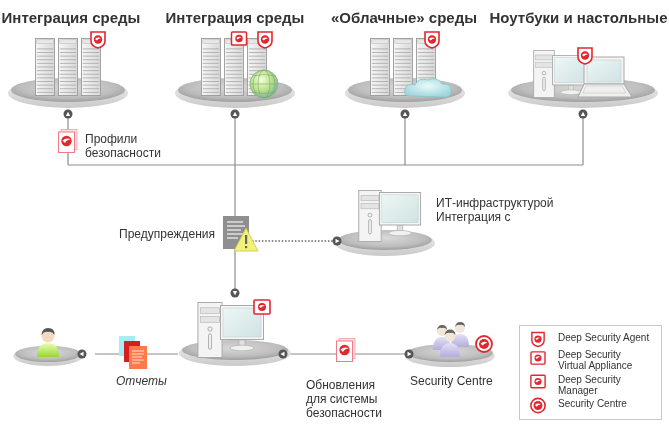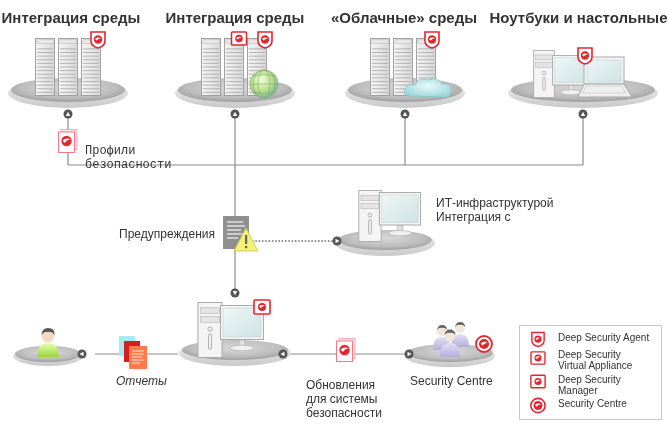--- a/index.html
+++ b/index.html
@@ -266,21 +266,21 @@
   </g>
 </svg>
 
 <div class="abs heading" style="left:0; top:10px; width:142px;">Интеграция среды</div>
 <div class="abs heading" style="left:160px; top:10px; width:150px;">Интеграция среды</div>
 <div class="abs heading" style="left:330px; top:10px; width:148px;">«Облачные» среды</div>
 <div class="abs heading" style="left:488px; top:10px; width:181px;">
   <div>Ноутбуки и настольные</div>
 </div>
 
-<div class="abs label" style="left:85px; top:144px;font-family:Liberation Mono, monospace;">
+<div class="abs label" style="left:85px; top:132px;">
   <div>Профили</div>
   <div>безопасности</div>
 </div>
 <div class="abs label" style="left:119px; top:227px;text-align:center;">Предупреждения</div>
 <div class="abs label" style="left:436px; top:196px;">
   <div>ИТ-инфраструктурой</div>
   <div>Интеграция с</div>
 </div>
 <div class="abs label" style="left:116px; top:374px;font-style:italic;">Отчеты</div>
 <div class="abs label center" style="left:306px; top:378px; width:80px;">

